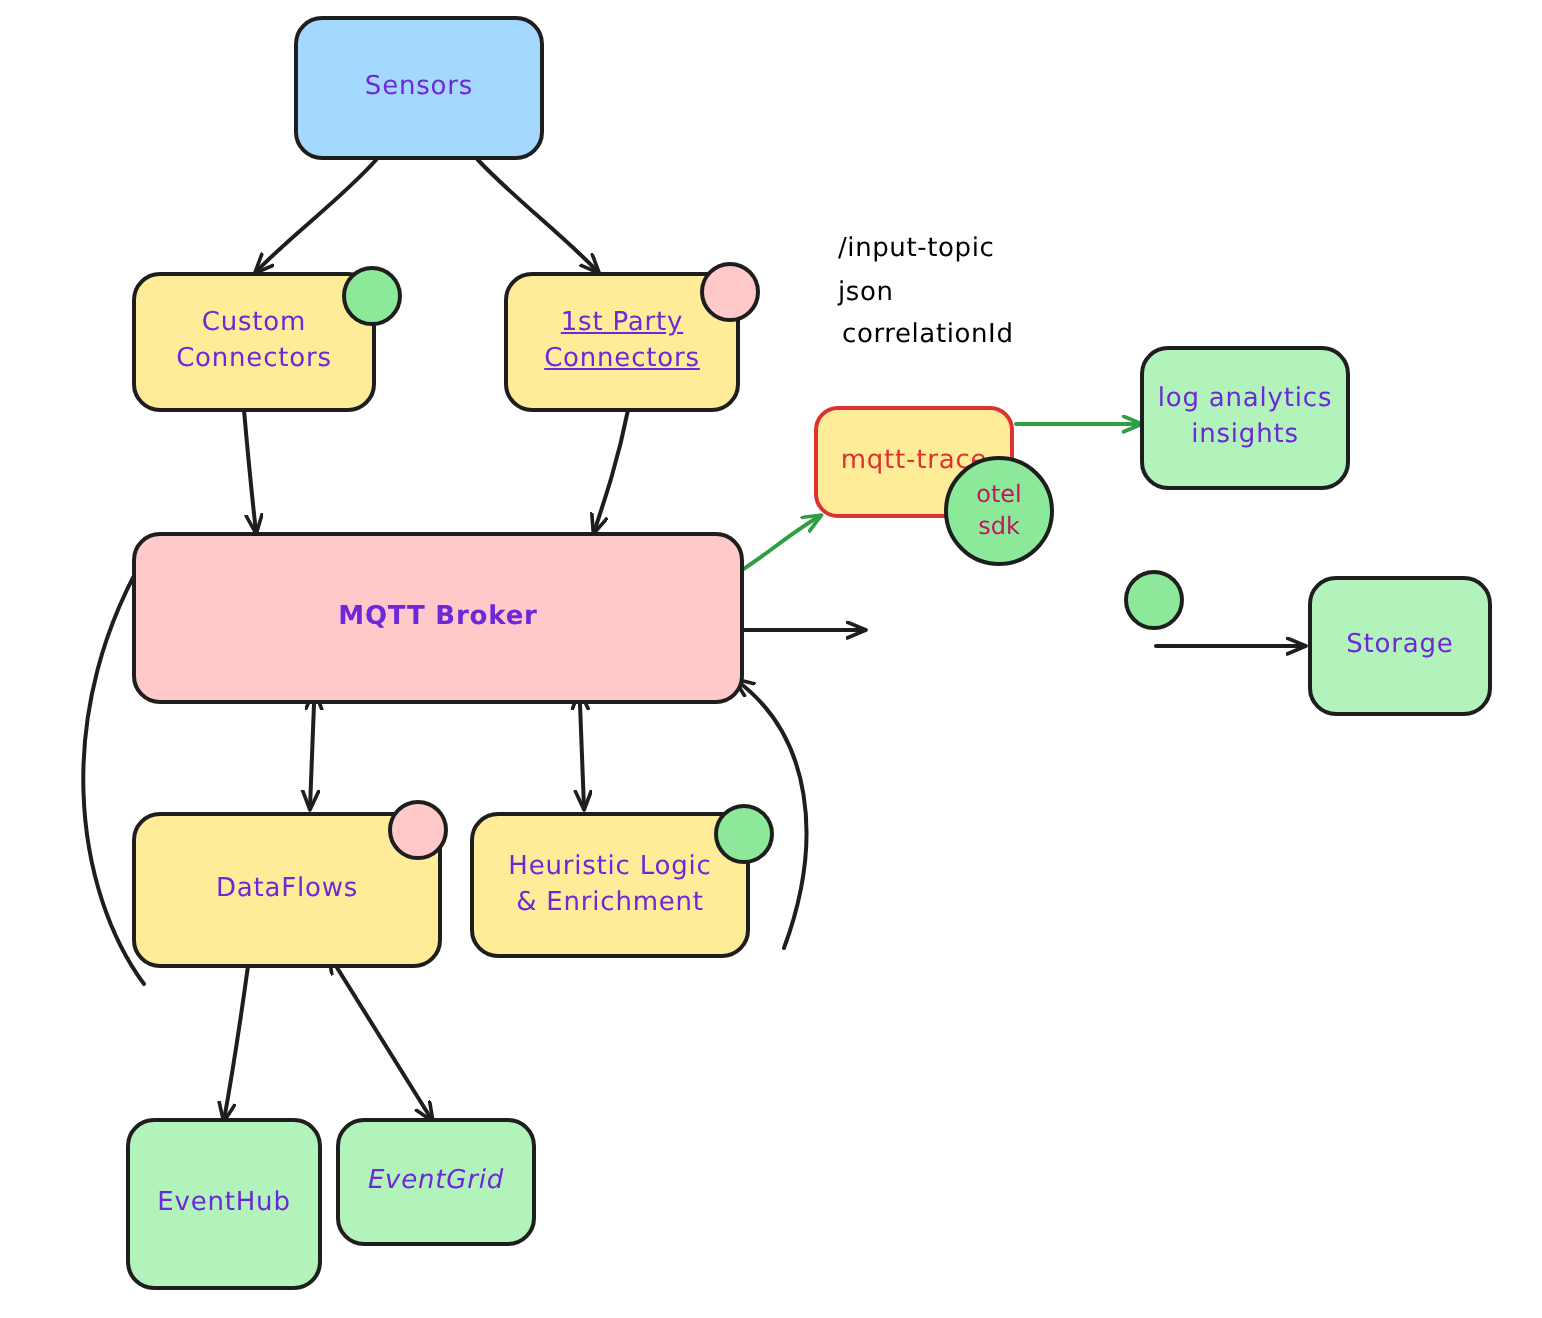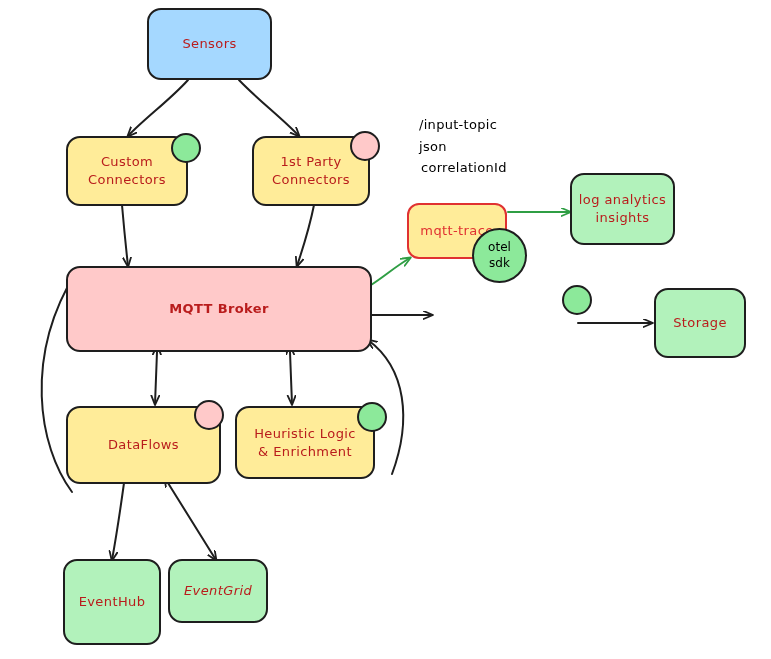--- a/index.html
+++ b/index.html
@@ -29,21 +29,21 @@
     box-sizing: border-box;
     border: 2px solid #1e1e1e;
     border-radius: 14px;
     display: flex;
     align-items: center;
     justify-content: center;
     text-align: center;
     font-family: "DejaVu Sans", sans-serif;
     font-size: 13px;
     line-height: 1.35;
-    color: #b91c1c;
+    color: #6d28d9;
     letter-spacing: 0.4px;
   }
   .node .label {
     display: block;
     white-space: pre-line;
     padding: 0 6px;
   }
   .fill-yellow { background: #ffec99; }
   .fill-green  { background: #b2f2bb; }
   .fill-pink   { background: #ffc9c9; font-weight: bold; }
@@ -72,21 +72,21 @@
     border: 2px solid #1e1e1e;
     border-radius: 50%;
     background: #8ce99a;
     display: flex;
     align-items: center;
     justify-content: center;
     text-align: center;
     font-family: "DejaVu Sans", sans-serif;
     font-size: 12px;
     line-height: 1.3;
-    color: #000000;
+    color: #be185d;
     z-index: 6;
   }
   .ellipse .label { white-space: pre-line; }
 
   .note {
     position: absolute;
     font-family: "DejaVu Sans", sans-serif;
     font-size: 13px;
     color: #000000;
     letter-spacing: 0.3px;
@@ -149,21 +149,21 @@
   <div class="node fill-blue" style="left:147px; top:8px; width:125px; height:72px;">
     <span class="label">Sensors</span>
   </div>
 
   <div class="node fill-yellow" style="left:66px; top:136px; width:122px; height:70px;">
     <span class="label">Custom
 Connectors</span>
   </div>
   <div class="dot dot-green" style="left:171px; top:133px;"></div>
 
-  <div class="node fill-yellow" style="left:252px; top:136px; width:118px; height:70px;">
+  <div class="node fill-yellow" style="left:252px; top:136px; width:118px; height:70px;text-decoration:underline;">
     <span class="label">1st Party
 Connectors</span>
   </div>
   <div class="dot dot-pink" style="left:350px; top:131px;"></div>
 
   <div class="node fill-yellow trace" style="left:407px; top:203px; width:100px; height:56px;">
     <span class="label">mqtt-trace</span>
   </div>
 
   <div class="ellipse" style="left:472px; top:228px; width:55px; height:55px;">

